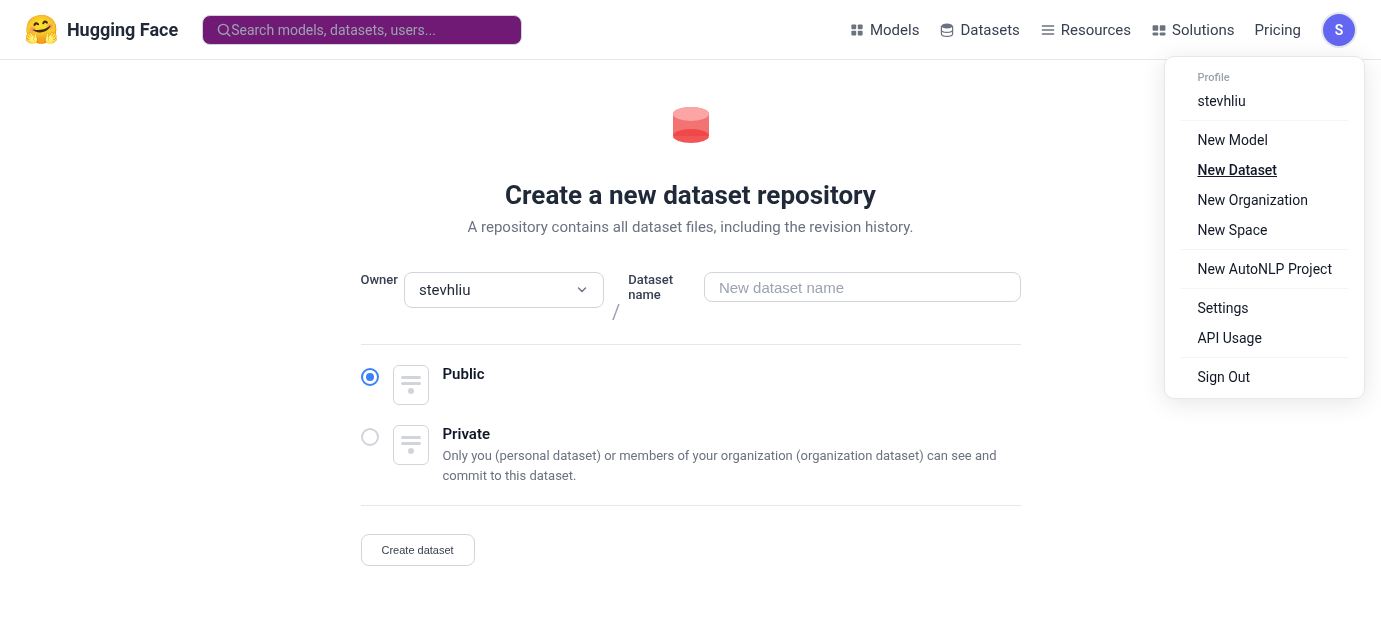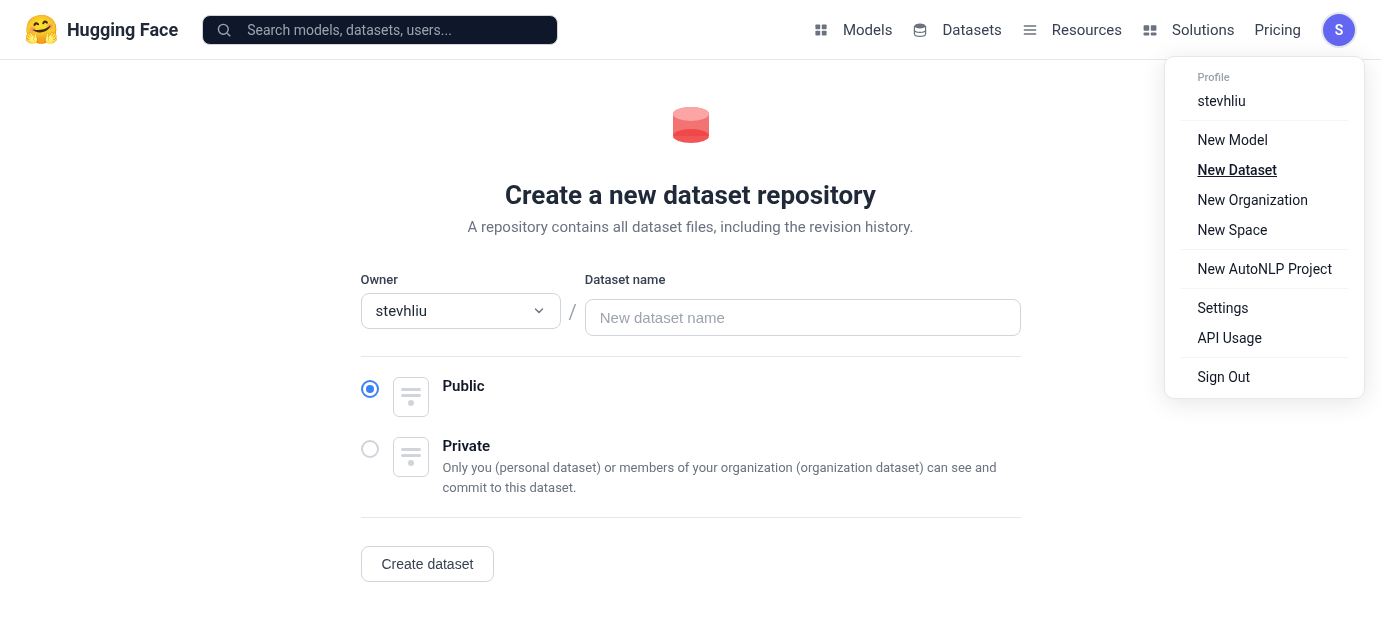--- a/index.html
+++ b/index.html
@@ -8,28 +8,28 @@
     
     .navbar {
       display: flex; align-items: center; gap: 24px;
       padding: 0 24px; height: 60px;
       border-bottom: 1px solid #e5e7eb;
       position: relative; z-index: 10;
     }
     .logo-area { display: flex; align-items: center; gap: 8px; font-weight: 700; font-size: 18px; }
     .logo-emoji { font-size: 28px; }
     .search-bar {
-      display: flex; align-items: center; gap: 16px;
-      border: 1px solid #d1d5db; border-radius: 8px;
-      padding: 6px 14px; width: 356px; background: #0f172a;
+      display: flex; align-items: center; gap: 0;
+      border: 1px solid #d1d5db; border-radius: 8px;
+      padding: 6px 14px; width: 320px; background: #701a75;
       color: #9ca3af; font-size: 14px;
     }
     .search-icon-svg { color: #9ca3af; }
     .nav-links { display: flex; align-items: center; gap: 20px; margin-left: auto; font-size: 15px; }
-    .nav-item { display: flex; align-items: center; gap: 14px; color: #374151; cursor: pointer; text-decoration: none; }
+    .nav-item { display: flex; align-items: center; gap: 5px; color: #374151; cursor: pointer; text-decoration: none; }
     .avatar-btn {
       width: 36px; height: 36px; border-radius: 50%; overflow: hidden;
       cursor: pointer; border: 2px solid #e5e7eb;
       background: #6366f1; display: flex; align-items: center; justify-content: center;
       color: white; font-size: 14px; font-weight: 600;
     }
 
     
     .dropdown-menu {
       position: absolute; top: 56px; right: 16px;
@@ -52,31 +52,31 @@
 
     
     .main { display: flex; flex-direction: column; align-items: center; padding-top: 40px; }
     .page-icon { font-size: 48px; margin-bottom: 12px; }
     .page-title { font-size: 26px; font-weight: 700; margin-bottom: 8px; }
     .page-subtitle { font-size: 15px; color: #6b7280; margin-bottom: 36px; }
 
     
     .form-area { width: 660px; }
     .form-row { display: flex; align-items: flex-start; gap: 8px; margin-bottom: 20px; }
-    .form-group { display: flex; flex-direction: column; gap: 6px; }
+    .form-group { display: flex; flex-direction: row; gap: 6px; }
     .form-label { font-size: 13px; font-weight: 500; color: #374151; }
     .owner-select {
       display: flex; align-items: center; justify-content: space-between;
       border: 1px solid #d1d5db; border-radius: 8px;
       padding: 8px 14px; width: 200px; font-size: 15px; background: #fff; cursor: pointer;
     }
     .slash { font-size: 20px; color: #9ca3af; padding-top: 28px; }
     .dataset-name-input {
       border: 1px solid #d1d5db; border-radius: 8px;
-      padding: 9px 14px; font-size: 15px; width: 100%;
+      padding: 2px 14px; font-size: 15px; width: 100%;
       color: #111; outline: none;
     }
     .dataset-name-input::placeholder { color: #9ca3af; }
     .form-group.grow { flex: 1; gap: 12px; }
     .divider { border: none; border-top: 1px solid #e5e7eb; margin: 8px 0 20px 0; }
 
     
     .radio-option {
       display: flex; align-items: flex-start; gap: 14px; margin-bottom: 20px;
     }
@@ -98,21 +98,21 @@
     .repo-icon-bar { width: 20px; height: 3px; background: #d1d5db; border-radius: 2px; }
     .repo-icon-dot { width: 6px; height: 6px; border-radius: 50%; background: #d1d5db; }
     .option-text { flex: 1; }
     .option-title { font-size: 15px; font-weight: 600; color: #111827; margin-bottom: 3px; }
     .option-desc { font-size: 13px; color: #6b7280; line-height: 1.5; }
 
     
     .create-btn {
       border: 1px solid #d1d5db; border-radius: 8px;
       background: #fff; padding: 9px 20px;
-      font-size: 14px; cursor: pointer; color: #374151;
+      font-size: 11px; cursor: pointer; color: #374151;
       font-weight: 500; margin-top: 8px;
     }
   </style>
 </head>
 <body>
 
 <nav class="navbar">
   <div class="logo-area">
     <span class="logo-emoji">🤗</span>
     <span>Hugging Face</span>

